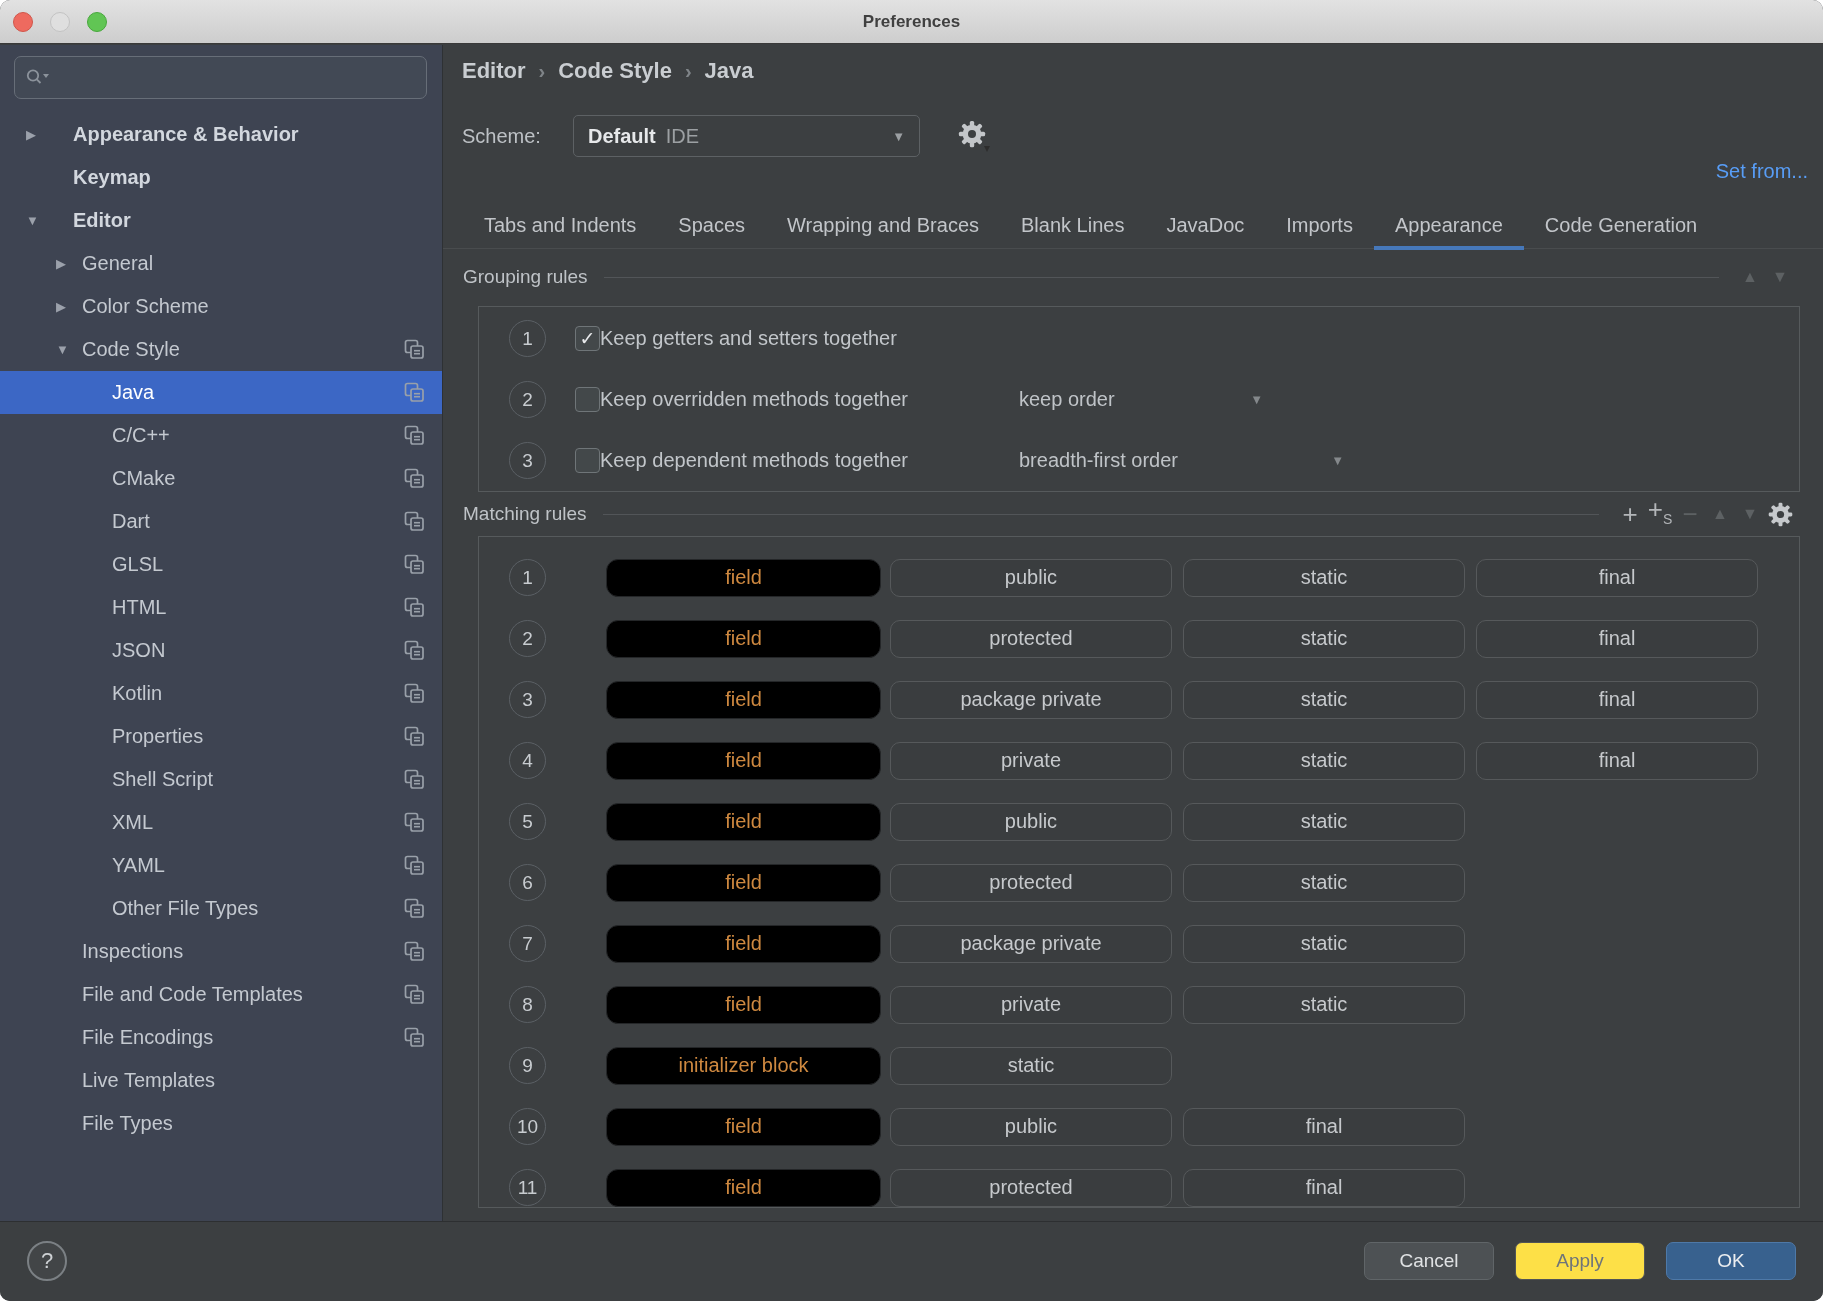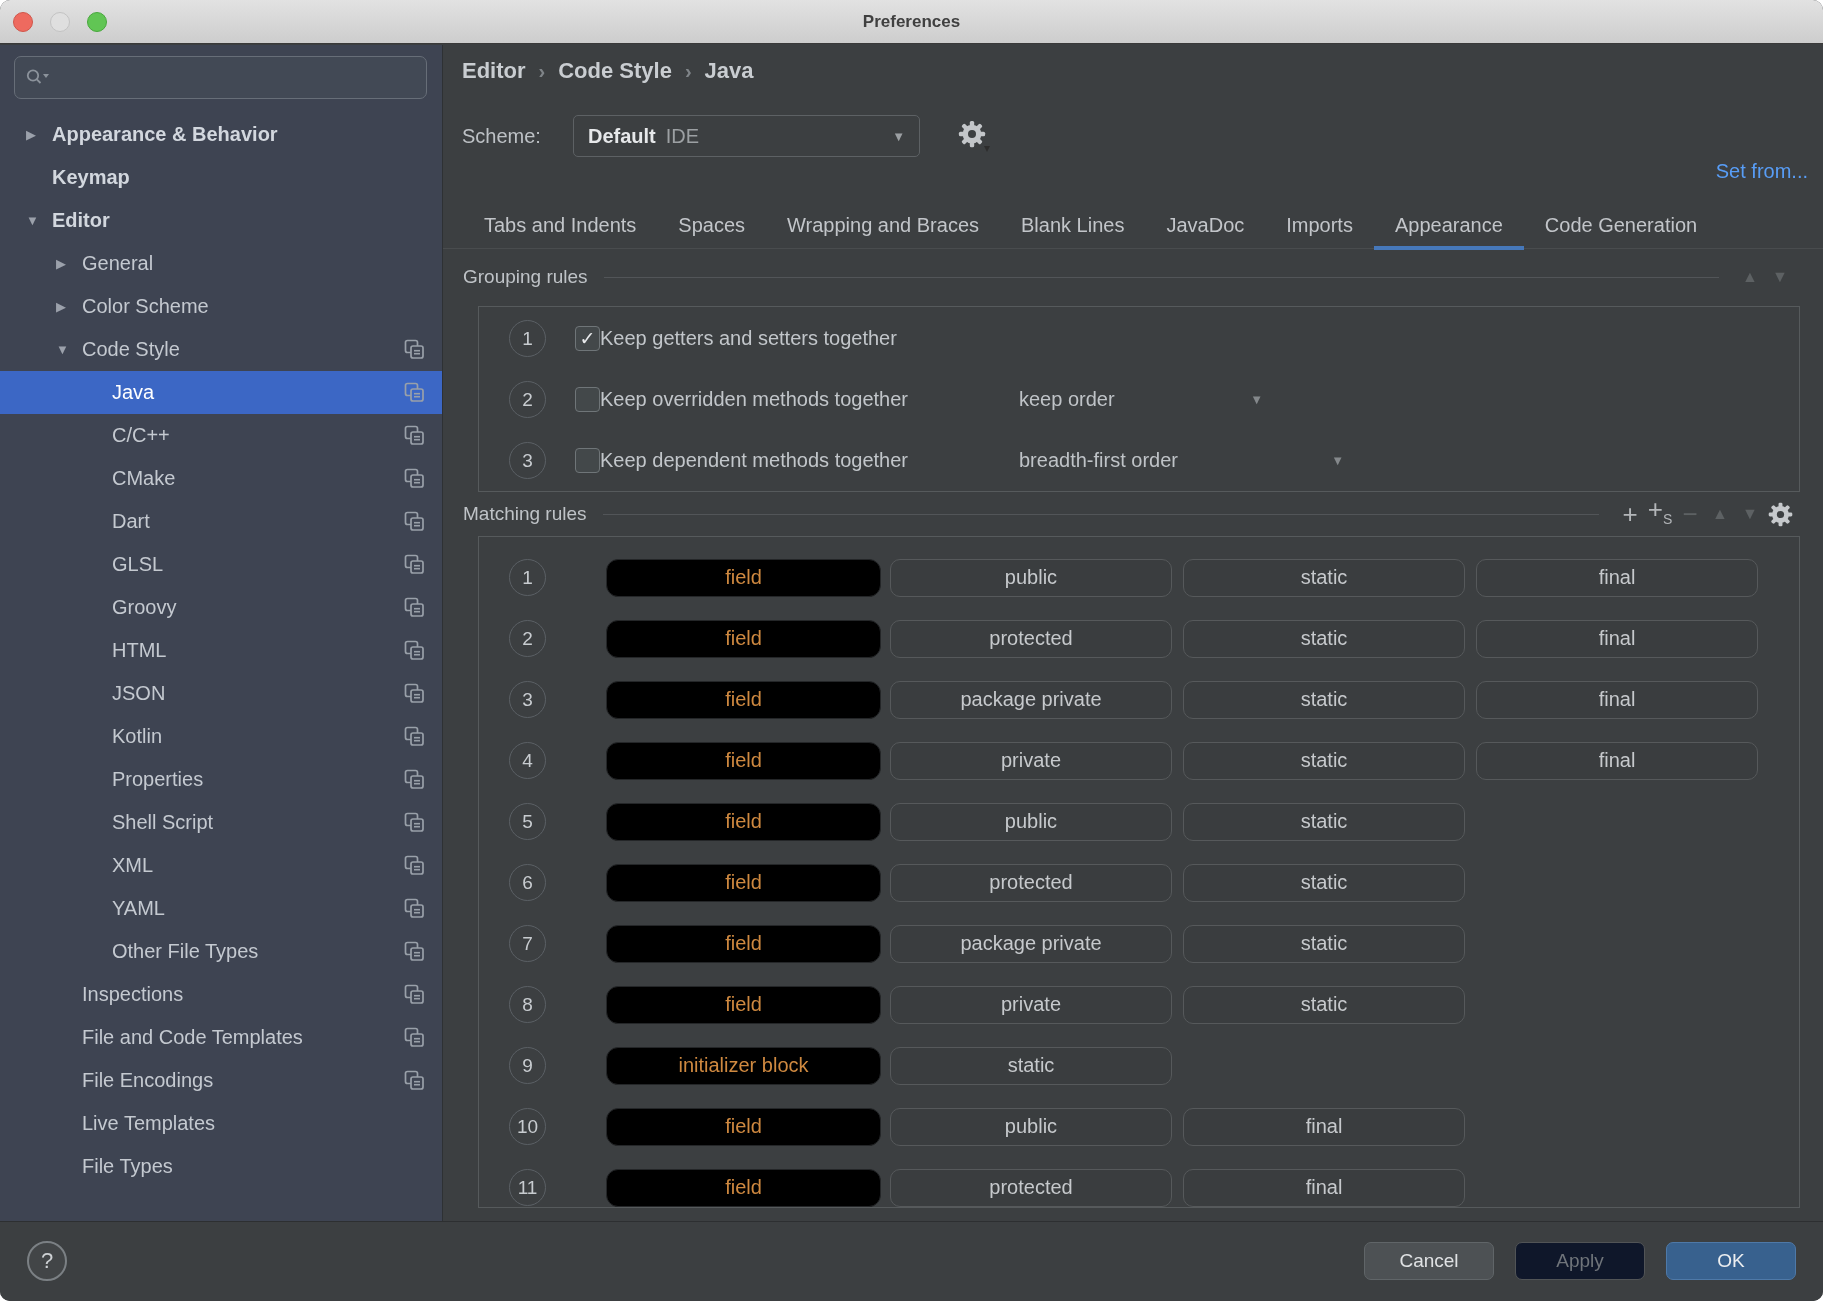--- a/index.html
+++ b/index.html
@@ -20,21 +20,21 @@
            border-right:1px solid #2e3134;box-sizing:border-box;overflow:hidden;}
   .search-box{position:absolute;left:14px;top:11px;width:413px;height:43px;box-sizing:border-box;
               border:1px solid #676e78;border-radius:7px;background:#424955;display:flex;align-items:center;padding:0 10px;}
   .search-box input{flex:1;background:transparent;border:none;outline:none;color:#dfe3e8;font-size:19px;margin-left:8px;
                     font-family:"Liberation Sans","DejaVu Sans",sans-serif;}
   .tree{position:absolute;top:68px;left:0;right:0;}
   .tree-row{height:43px;display:flex;align-items:center;position:relative;padding-left:26px;
             font-size:20px;color:#c4c9d0;cursor:default;}
   .tree-row.lvl2{padding-left:56px;}
   .tree-row.lvl3{padding-left:86px;}
-  .tree-row.bold{font-weight:700;color:#d2d7de;}
+  .tree-row.bold{font-weight:700;color:#d2d7de;gap:21px;}
   .tree-row.selected{background:#3c67c5;color:#ffffff;}
   .tw{width:26px;flex:none;font-size:13px;color:#9ba1ab;}
   .chev.r::before{content:"▶";}
   .chev.d::before{content:"▼";}
   .copy-ic{position:absolute;right:16px;top:10px;}
   .copy-ic .front{fill:#3e4452;}
   .selected .copy-ic .front{fill:#3c67c5;}
   
   .main{position:absolute;left:443px;top:45px;right:0;height:1176px;background:#3c3f41;overflow:hidden;}
   .breadcrumb{position:absolute;left:19px;top:12px;height:28px;line-height:28px;
@@ -85,21 +85,21 @@
   .pill.entry{width:275px;background:#000000;border:1px solid #242628;border-radius:12px;color:#cf8940;margin-right:9px;}
   .pill.mod{width:282px;background:#3a3d3f;border:1px solid #56595b;border-radius:10px;color:#c6c9cc;margin-right:11px;}
   
   .footer{position:absolute;left:0;top:1221px;right:0;height:80px;background:#3c3f41;
           border-top:1px solid #2d2f31;box-sizing:border-box;}
   .help{position:absolute;left:27px;top:19px;width:40px;height:40px;border-radius:50%;border:2px solid #7b8084;
         color:#cdd0d3;font-size:22px;display:flex;align-items:center;justify-content:center;background:#424547;box-sizing:border-box;}
   .footer-buttons{position:absolute;right:27px;top:20px;display:flex;gap:21px;}
   .btn{width:130px;height:38px;border-radius:7px;font-size:19px;display:flex;align-items:center;justify-content:center;box-sizing:border-box;cursor:default;}
   .btn.cancel{background:#4d5154;border:1px solid #606568;color:#e0e2e4;}
-  .btn.apply{background:#0f172a;border:1px solid #515456;color:#6f747a;}
+  .btn.apply{background:#fde047;border:1px solid #515456;color:#6f747a;}
   .btn.ok{background:#38618e;border:1px solid #4e79a8;color:#eceef0;}
 </style>
 </head>
 <body>
 
 <div class="window">
 
   <div class="titlebar">
     <div class="lights">
       <div class="light red"></div>
@@ -243,33 +243,20 @@
           </span>
           <span>GLSL</span>
           <svg class="copy-ic" width="23" height="23" viewBox="0 0 23 23">
             <rect x="2.5" y="2.5" width="12" height="12" rx="2" fill="none" stroke="#99a0a9" stroke-width="1.7"></rect>
             <rect class="front" x="8" y="8" width="12" height="12" rx="2" stroke="#99a0a9" stroke-width="1.7"></rect>
             <line x1="11" y1="12.7" x2="17" y2="12.7" stroke="#99a0a9" stroke-width="1.6"></line>
             <line x1="11" y1="15.7" x2="17" y2="15.7" stroke="#99a0a9" stroke-width="1.6"></line>
           </svg>
         </div>
 
-        <div class="tree-row lvl3">
-          <span class="tw">
-            
-            
-          </span>
-          <span>Groovy</span>
-          <svg class="copy-ic" width="23" height="23" viewBox="0 0 23 23">
-            <rect x="2.5" y="2.5" width="12" height="12" rx="2" fill="none" stroke="#99a0a9" stroke-width="1.7"></rect>
-            <rect class="front" x="8" y="8" width="12" height="12" rx="2" stroke="#99a0a9" stroke-width="1.7"></rect>
-            <line x1="11" y1="12.7" x2="17" y2="12.7" stroke="#99a0a9" stroke-width="1.6"></line>
-            <line x1="11" y1="15.7" x2="17" y2="15.7" stroke="#99a0a9" stroke-width="1.6"></line>
-          </svg>
-        </div>
 
         <div class="tree-row lvl3">
           <span class="tw">
             
             
           </span>
           <span>HTML</span>
           <svg class="copy-ic" width="23" height="23" viewBox="0 0 23 23">
             <rect x="2.5" y="2.5" width="12" height="12" rx="2" fill="none" stroke="#99a0a9" stroke-width="1.7"></rect>
             <rect class="front" x="8" y="8" width="12" height="12" rx="2" stroke="#99a0a9" stroke-width="1.7"></rect>

